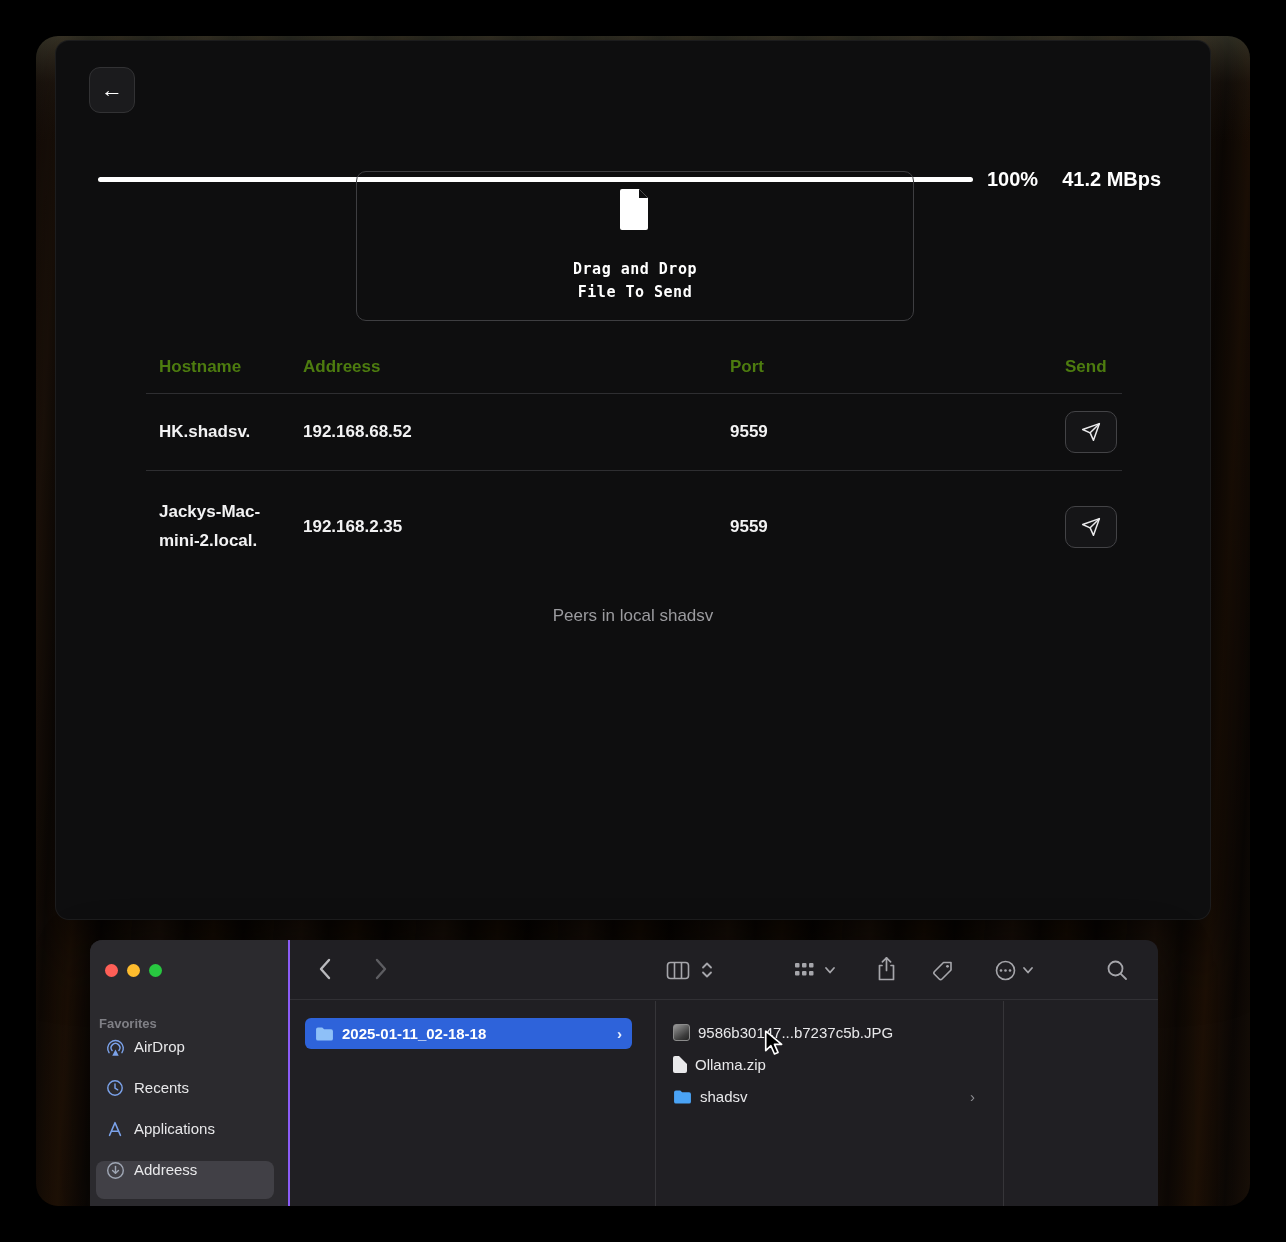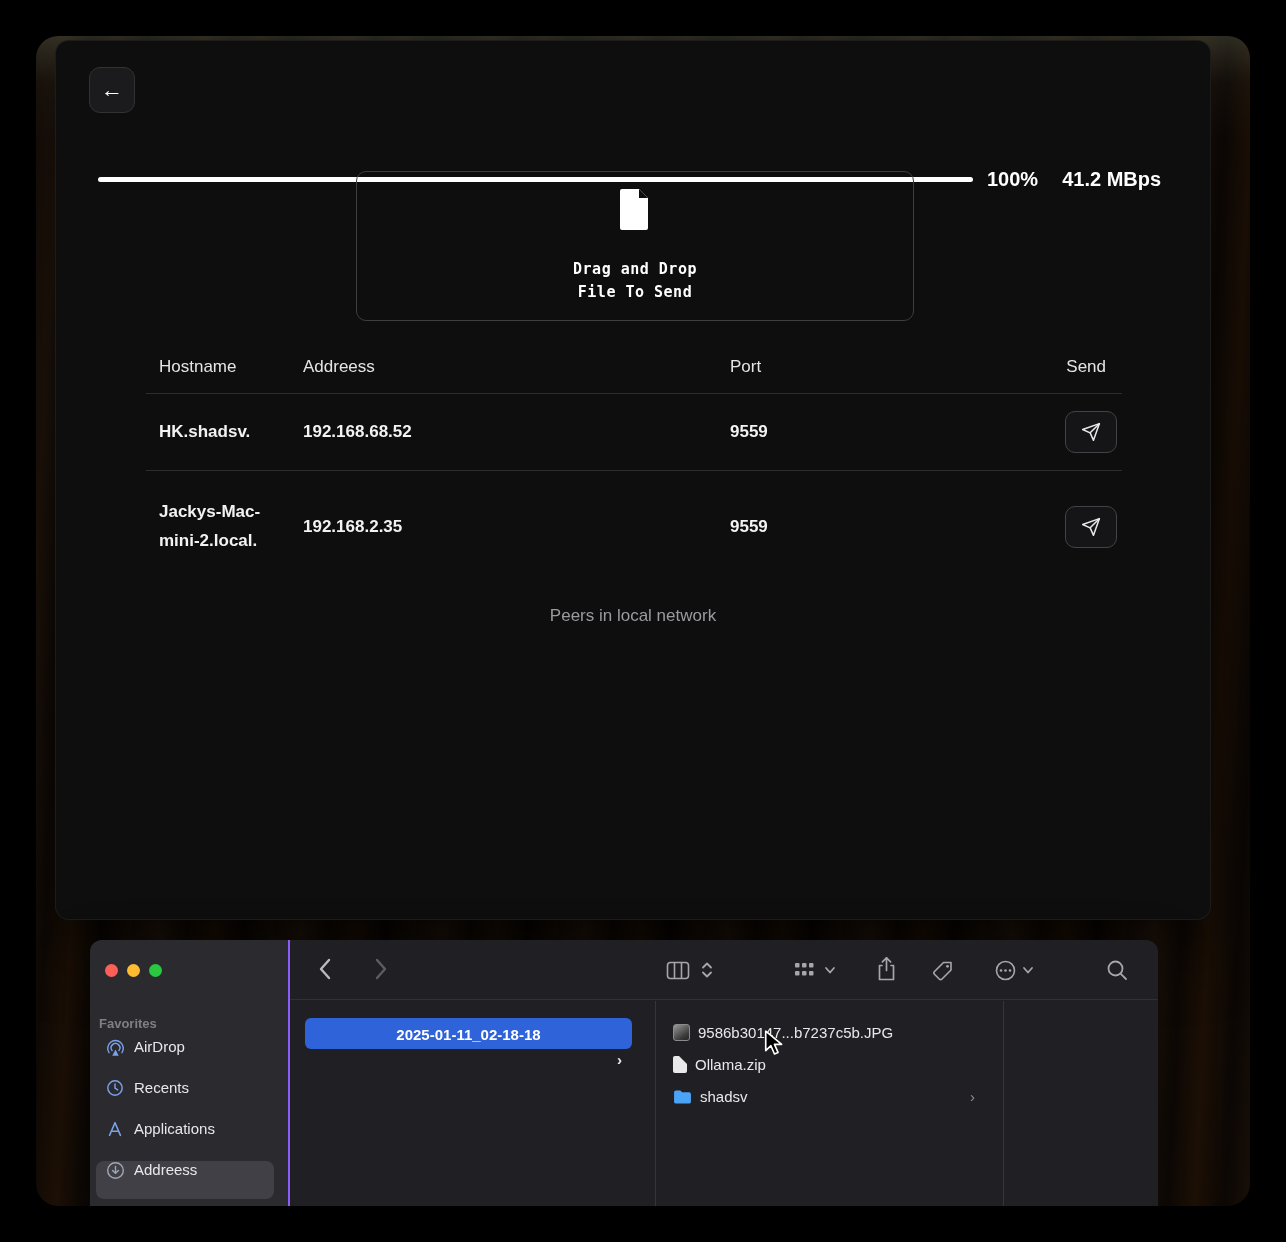--- a/index.html
+++ b/index.html
@@ -38,21 +38,21 @@
   .dropzone {
     position:absolute; left:300px; top:130px; width:558px; height:150px;
     border:1px solid #3e3e41; border-radius:10px;
     display:flex; flex-direction:column; align-items:center; justify-content:center; gap:24px;
     cursor:pointer;
   }
   .dz-text { font-family:"DejaVu Sans Mono", monospace; font-weight:700; font-size:15px; line-height:1.55; text-align:center; letter-spacing:.5px; color:#fff; }
 
   .peer-table { position:absolute; left:90px; top:299px; width:976px; font-size:17px; }
   .trow { display:grid; grid-template-columns:144px 427px 335px 1fr; align-items:center; padding-left:13px; }
-  .thead { height:54px; border-bottom:1px solid #2e2e31; color:#e5e5e5; font-weight:400; }
+  .thead { height:54px; border-bottom:1px solid #2e2e31; color:#4d7c0f; font-weight:700; }
   .row1 { height:77px; border-bottom:1px solid #2e2e31; }
   .row2 { height:112px; }
   .cell { color:#f2f2f3; font-weight:600; }
   .c-host { width:118px; line-height:1.7; }
   .c-send { justify-self:end; padding-right:8px; }
   .th-send { justify-self:end; padding-right:16px; }
   .send-btn {
     width:52px; height:42px; background:#151517; border:1px solid #434346; border-radius:10px;
     display:flex; align-items:center; justify-content:center; cursor:pointer;
   }
@@ -77,21 +77,21 @@
   .fmain { position:relative; flex:1; }
   .ftoolbar { position:absolute; left:0; right:0; top:0; height:60px; border-bottom:1px solid rgba(255,255,255,.08); }
   .tb { position:absolute; color:#a6a6ab; cursor:pointer; display:flex; align-items:center; }
   .fi-title { position:absolute; left:120px; width:240px; top:0; height:60px; line-height:60px; text-align:center; font-weight:700; font-size:17px; color:#fff; }
 
   .fcols { position:absolute; left:0; right:0; top:61px; bottom:0; }
   .col-div { position:absolute; top:0; bottom:0; width:1px; background:rgba(255,255,255,.10); }
   .sel-row {
     position:absolute; left:15px; top:17px; width:327px; height:31px;
     background:#2e63da; border-radius:6px; display:flex; align-items:center; gap:8px;
-    padding:0 10px; color:#fff; font-weight:600; cursor:pointer;flex-direction:column;
+    padding:0 10px; color:#fff; font-weight:600; cursor:pointer;
   }
   .sel-chev { margin-left:auto; font-size:15px; color:rgba(255,255,255,.9); }
   .col2-list { position:absolute; left:383px; top:15px; width:302px; }
   .f-row { height:32px; display:flex; align-items:center; gap:8px; cursor:pointer; }
   .f-chev { margin-left:auto; color:#8e8e93; font-size:15px; }
   .jpg-thumb { width:17px; height:17px; border-radius:3px; flex:none;
     background:linear-gradient(145deg,#9a9a9a 0%,#6a6a6a 35%,#3c3c3c 70%,#242424 100%);
     border:1px solid #8b8b8b; }
   .doc-icon { width:14px; height:17px; background:#e9e9eb; border-radius:2px; position:relative; flex:none; }
   .doc-icon::after { content:""; position:absolute; right:0; top:0; border:4px solid transparent;
@@ -160,21 +160,21 @@
           <button class="send-btn">
             <svg width="20" height="20" viewBox="0 0 24 24" fill="none" stroke="#e9e9eb" stroke-width="1.8" stroke-linecap="round" stroke-linejoin="round">
               <line x1="22" y1="2" x2="11" y2="13"></line>
                 <polygon points="22 2 15 22 11 13 2 9 22 2"></polygon>
             </svg>
           </button>
         </span>
       </div>
     </div>
 
-    <div class="caption">Peers in local network</div>
+    <div class="caption">Peers in local shadsv</div>
   </section>
 
   <section class="finder">
     <aside class="sidebar">
       <div class="lights">
         <span class="light" style="background:#ff5f57"></span>
         <span class="light" style="background:#febc2e"></span>
         <span class="light" style="background:#28c840"></span>
       </div>
       <div class="fav-label">Favorites</div>

